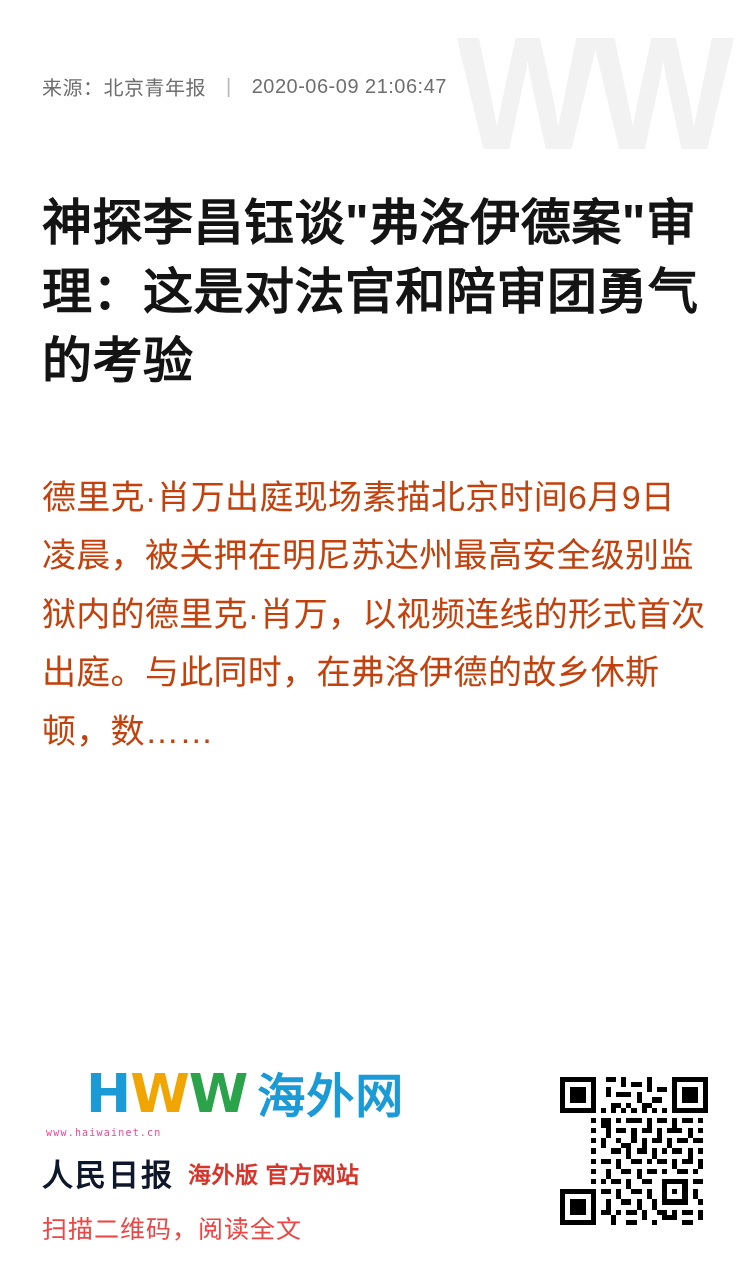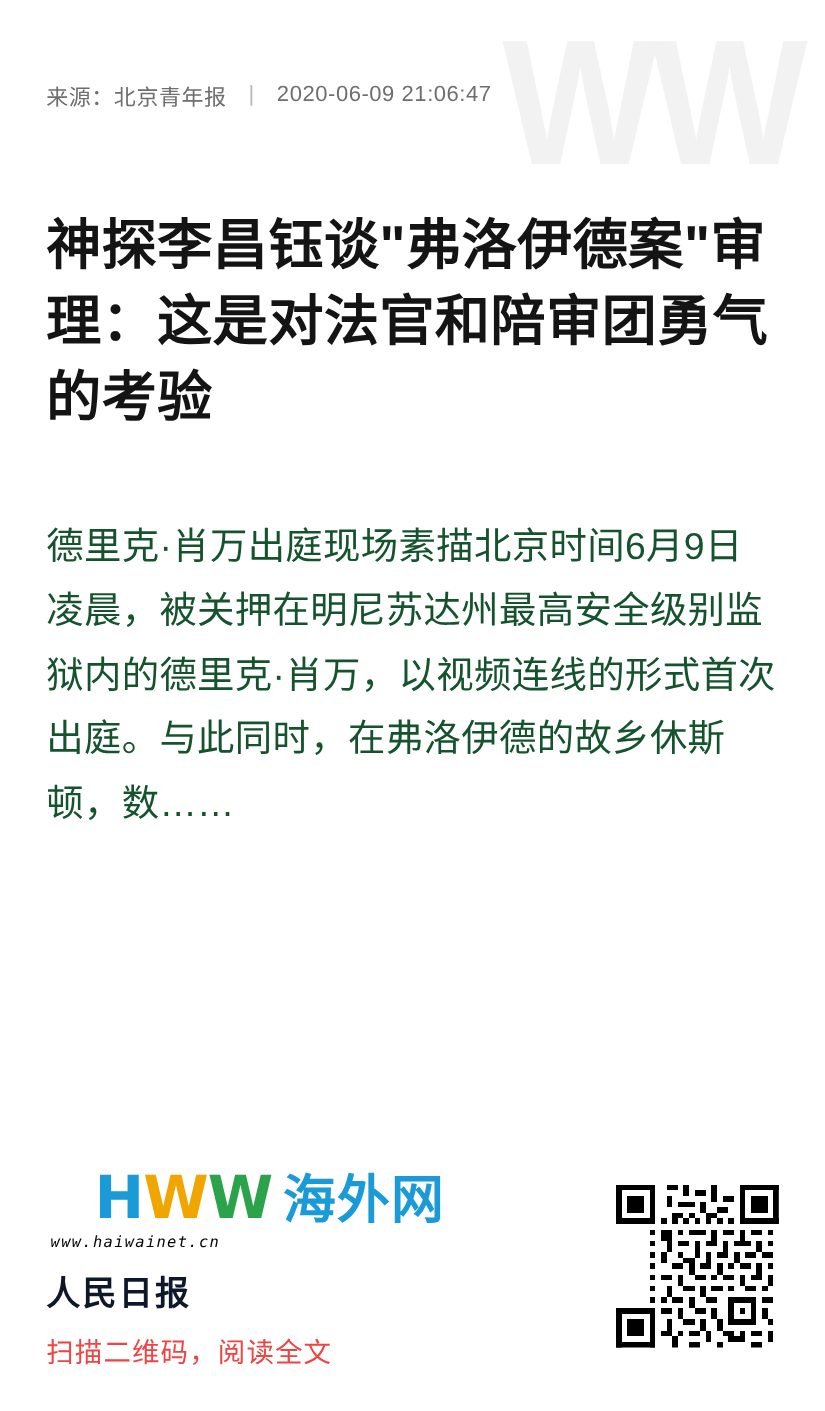--- a/index.html
+++ b/index.html
@@ -74,21 +74,21 @@
     line-height: 1.38;
     font-weight: 700;
     color: #141414;
     letter-spacing: 0.5px;
   }
 
   .summary {
     margin-top: 72px;
     font-size: 34px;
     line-height: 1.72;
-    color: #14532d;
+    color: #c2410c;
     letter-spacing: 0.3px;
   }
 
   .footer {
     position: absolute;
     left: 0;
     right: 0;
     bottom: 0;
     height: 300px;
     padding: 0 42px;
@@ -127,25 +127,24 @@
   .cn-name {
     font-size: 48px;
     font-weight: 800;
     color: #1a9ad6;
     line-height: 1;
     letter-spacing: 1px;
   }
   .site-url {
     margin-top: 6px;
     margin-left: 4px;
-    font-size: 14px;
-    color: #000000;
+    font-size: 10px;
+    color: #ec4899;
     letter-spacing: 1.2px;
     font-family: "DejaVu Sans Mono", monospace;
-    font-style: italic;
   }
   .pd-row {
     margin-top: 12px;
     display: flex;
     align-items: center;
     gap: 14px;
   }
   .pd-mark {
     font-size: 31px;
     font-weight: 700;
@@ -206,20 +205,21 @@
     <div class="footer-inner">
 
       <div class="brand-block">
         <div class="logo-row">
           <span class="hww"><span class="l1">H</span><span class="l2">W</span><span class="l3">W</span></span>
           <span class="cn-name">海外网</span>
         </div>
         <div class="site-url">www.haiwainet.cn</div>
         <div class="pd-row">
           <span class="pd-mark">人民日报</span>
+          <span class="pd-text">海外版 官方网站</span>
         </div>
       </div>
 
       <div class="scan-hint">扫描二维码，阅读全文</div>
 
       <div class="qr">
         <svg width="148" height="148" viewBox="0 0 29 29" shape-rendering="crispEdges" aria-hidden="true">
           <rect width="29" height="29" fill="#ffffff"></rect>
           <g fill="#000000">
 

